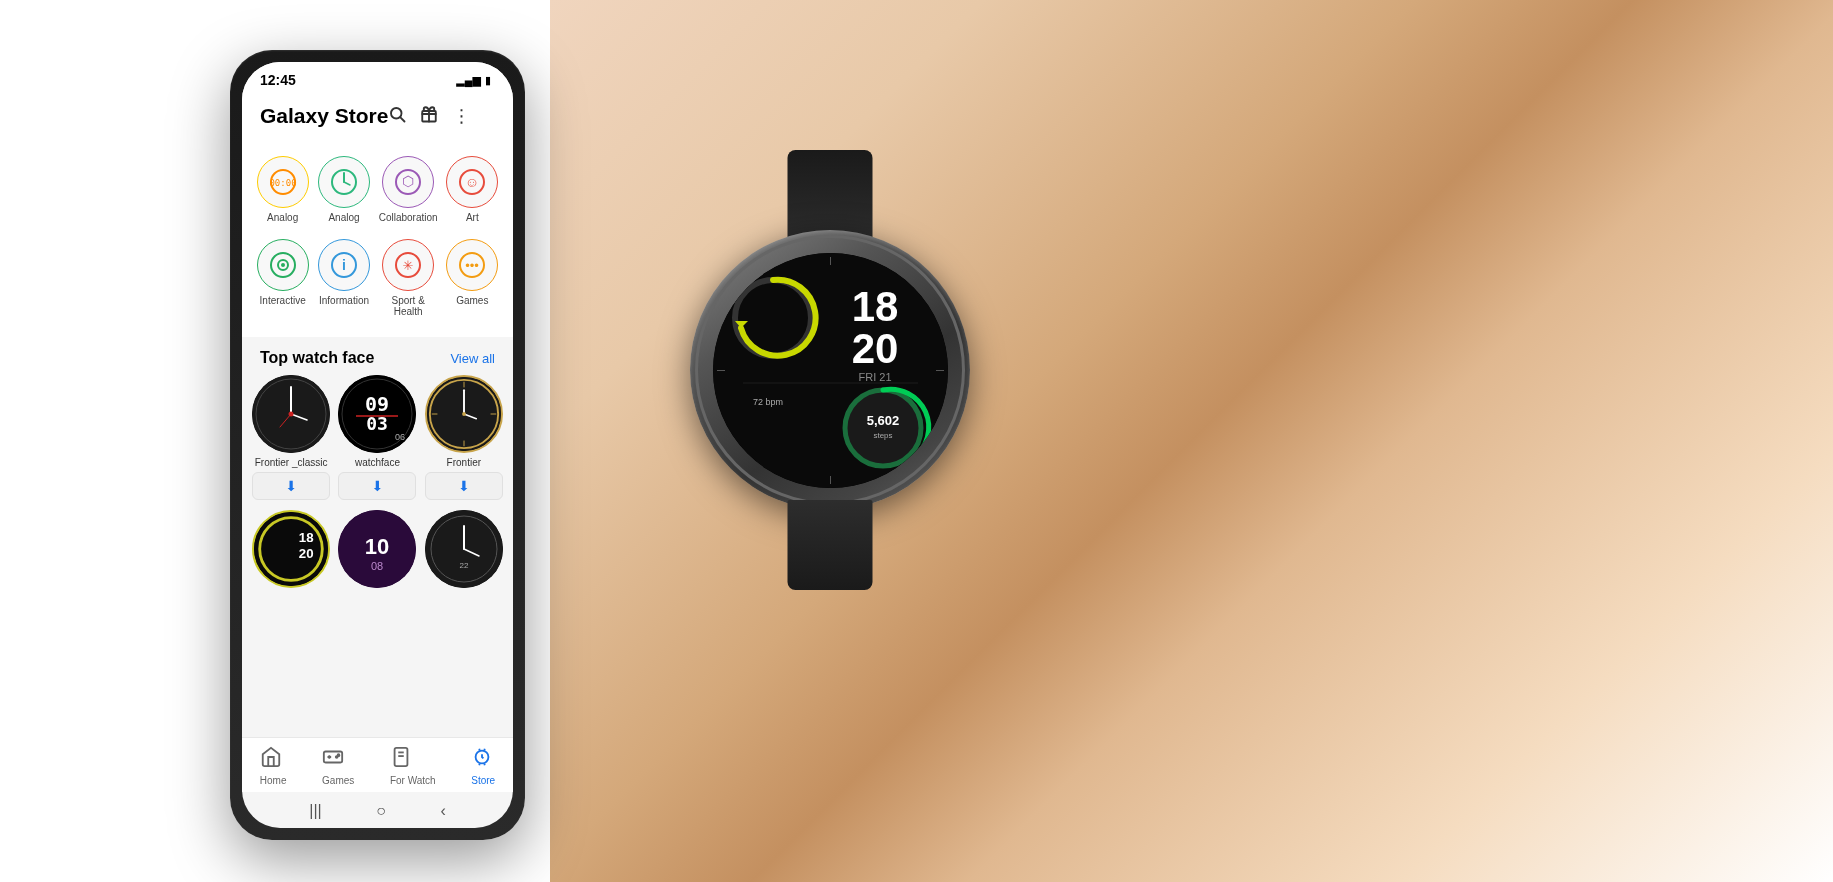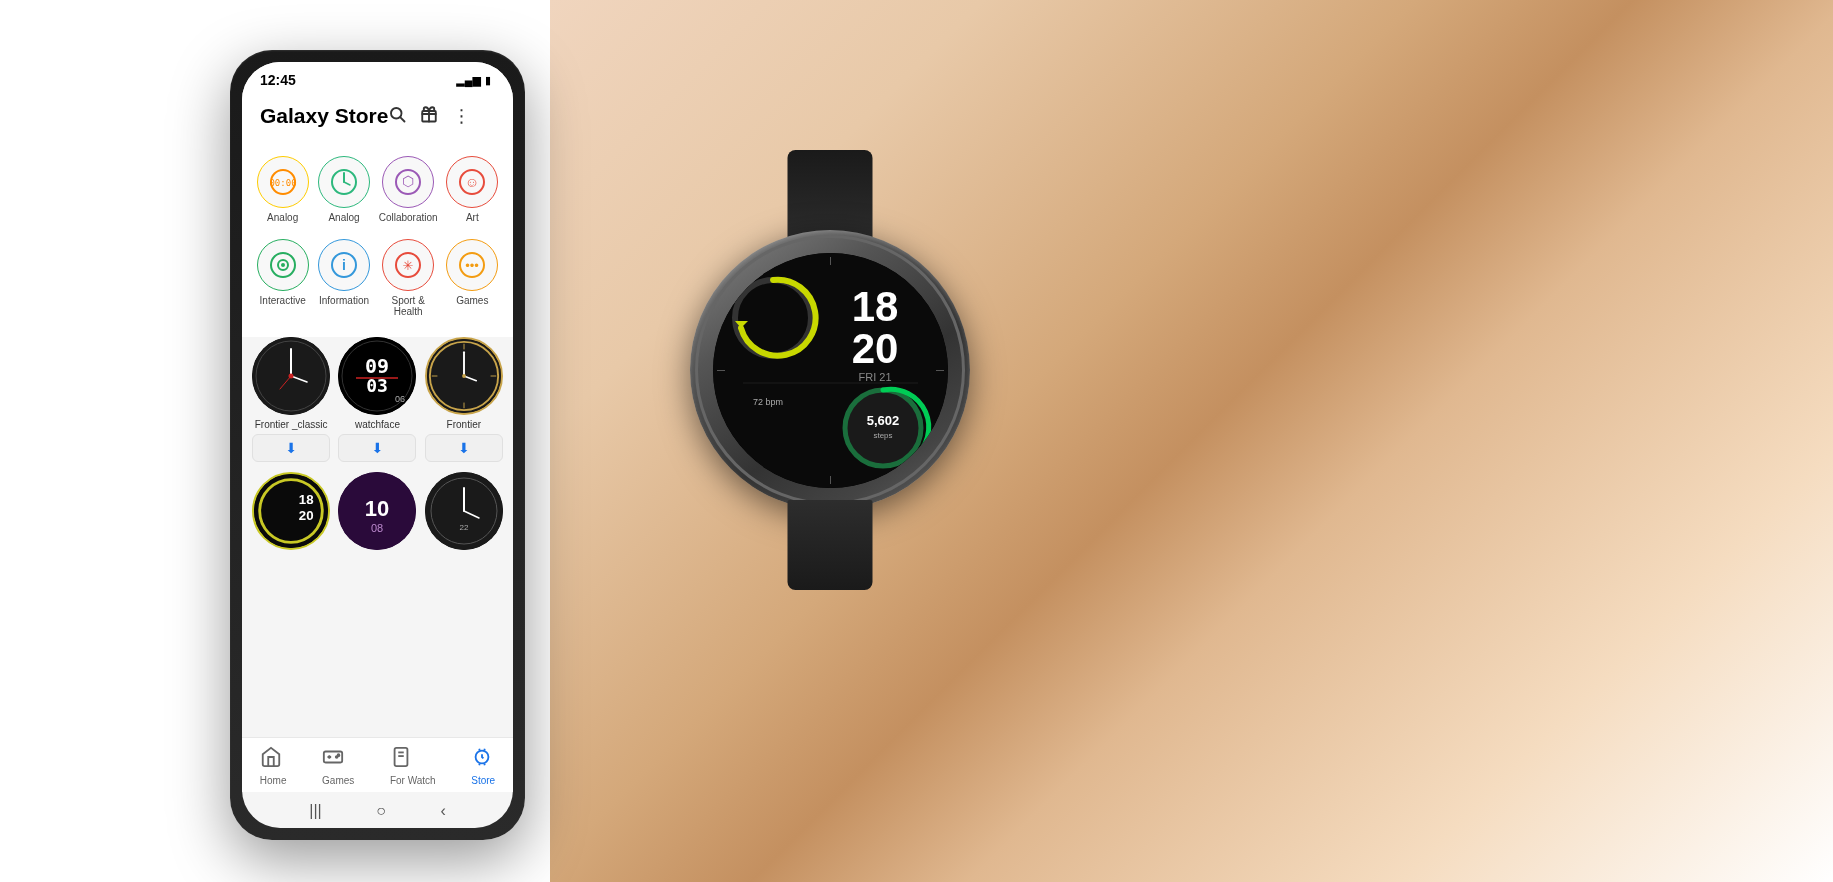--- a/index.html
+++ b/index.html
@@ -570,20 +570,24 @@
           <div class="category-icon-circle" style="border-color:#f39c12;">
             <svg width="28" height="28" viewBox="0 0 28 28">
               <circle cx="14" cy="14" r="12" fill="none" stroke="#f39c12" stroke-width="2"></circle>
               <text x="14" y="19" font-size="13" fill="#f39c12" text-anchor="middle">•••</text>
             </svg>
           </div>
           <span class="category-label">Games</span>
         </div>
       </div>
 
+      <div class="section-header">
+        <span class="section-title">Top watch face</span>
+        <span class="view-all-link">View all</span>
+      </div>
 
       <div class="watch-faces-grid">
 
         <div class="watch-face-card">
           <div class="watch-face-thumb classic">
             <svg width="78" height="78" viewBox="0 0 78 78">
               <circle cx="39" cy="39" r="39" fill="#1a1a1a"></circle>
               <circle cx="39" cy="39" r="35" fill="none" stroke="#444" stroke-width="1"></circle>
 
               <line x1="39" y1="39" x2="39" y2="12" stroke="white" stroke-width="2" stroke-linecap="round"></line>

